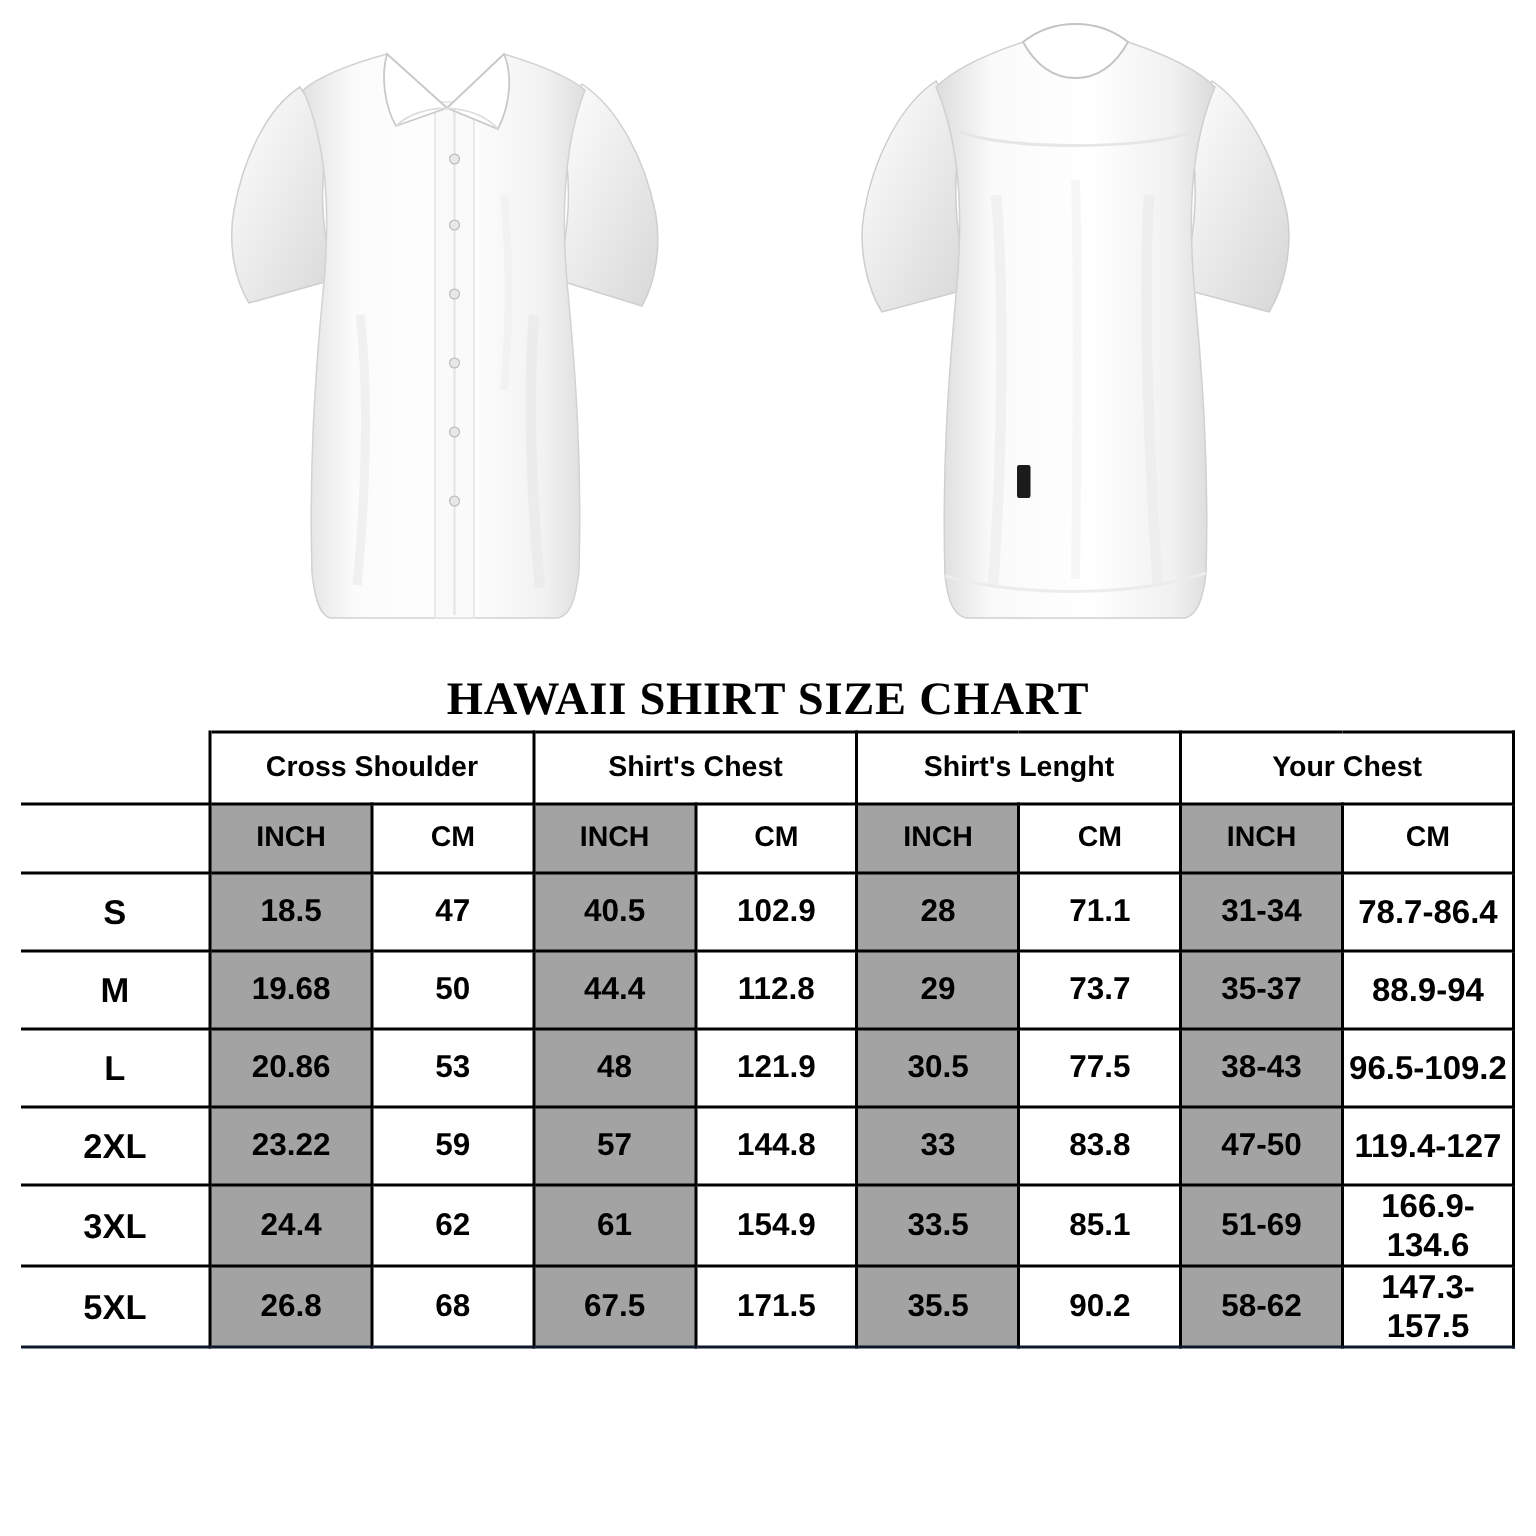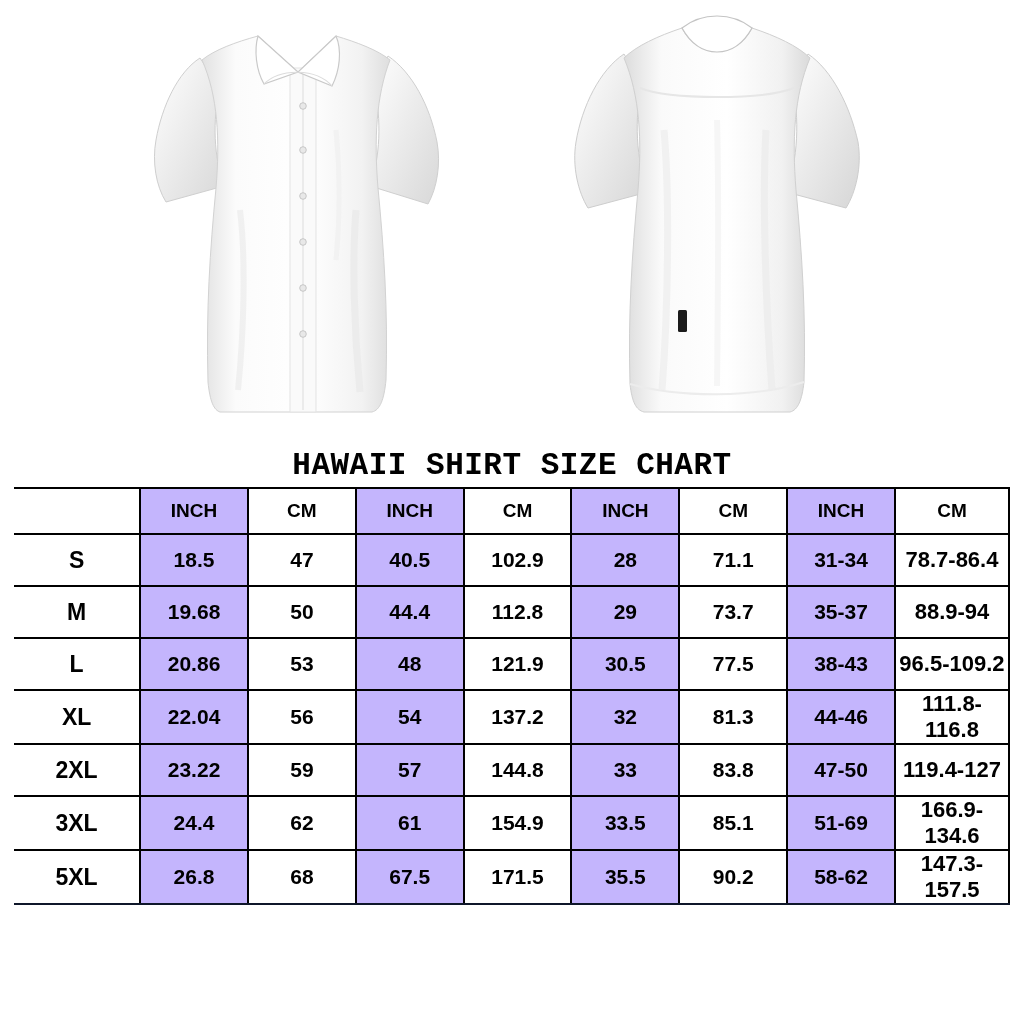--- a/index.html
+++ b/index.html
@@ -43,21 +43,21 @@
   .chart-title {
     text-align: center;
     font-size: 31px;
     font-weight: bold;
     letter-spacing: 0.5px;
     color: #000000;
     margin: 0;
     padding: 0 0 10px 0;
     height: 40px;
     line-height: 36px;
-    font-family: Liberation Mono, monospace;
+    font-family: Liberation Serif, serif;
   }
 
   
   .table-wrap {
     position: absolute;
     left: 14px;
     top: 487px;
     width: 996px;
   }
 
@@ -100,21 +100,21 @@
   tr.unit-row th {
     height: 44px;
     font-size: 19px;
     font-weight: bold;
   }
   tr.unit-row th.blank {
     border-left: none;
     background: #ffffff;
   }
   .hl {
-    background: #c4b5fd;
+    background: #a3a3a3;
   }
 
   
   tbody tr td {
     height: 50px;
     font-size: 21px;
     font-weight: bold;
   }
   tbody tr td.size-cell {
     font-size: 23px;
@@ -231,20 +231,27 @@
           <col class="c-in">
           <col class="c-cm">
         <col class="c-in">
           <col class="c-cm">
         <col class="c-in">
           <col class="c-cm">
         <col class="c-in">
           <col class="c-cm-w">
       </colgroup>
       <thead>
+        <tr class="group-row">
+          <th class="blank"></th>
+          <th colspan="2">Cross Shoulder</th>
+          <th colspan="2">Shirt's Chest</th>
+          <th colspan="2">Shirt's Lenght</th>
+          <th colspan="2">Your Chest</th>
+        </tr>
         <tr class="unit-row">
           <th class="blank"></th>
           <th class="hl">INCH</th>
           <th>CM</th>
           <th class="hl">INCH</th>
           <th>CM</th>
           <th class="hl">INCH</th>
           <th>CM</th>
           <th class="hl">INCH</th>
           <th>CM</th>
@@ -278,31 +285,20 @@
           <td class="hl">20.86</td>
           <td>53</td>
           <td class="hl">48</td>
           <td>121.9</td>
           <td class="hl">30.5</td>
           <td>77.5</td>
           <td class="hl">38-43</td>
           <td class="small">96.5-109.2</td>
         </tr>
         <tr>
-          <td class="size-cell">XL</td>
-          <td class="hl">22.04</td>
-          <td>56</td>
-          <td class="hl">54</td>
-          <td>137.2</td>
-          <td class="hl">32</td>
-          <td>81.3</td>
-          <td class="hl">44-46</td>
-          <td class="small">111.8-116.8</td>
-        </tr>
-        <tr>
           <td class="size-cell">2XL</td>
           <td class="hl">23.22</td>
           <td>59</td>
           <td class="hl">57</td>
           <td>144.8</td>
           <td class="hl">33</td>
           <td>83.8</td>
           <td class="hl">47-50</td>
           <td class="small">119.4-127</td>
         </tr>

